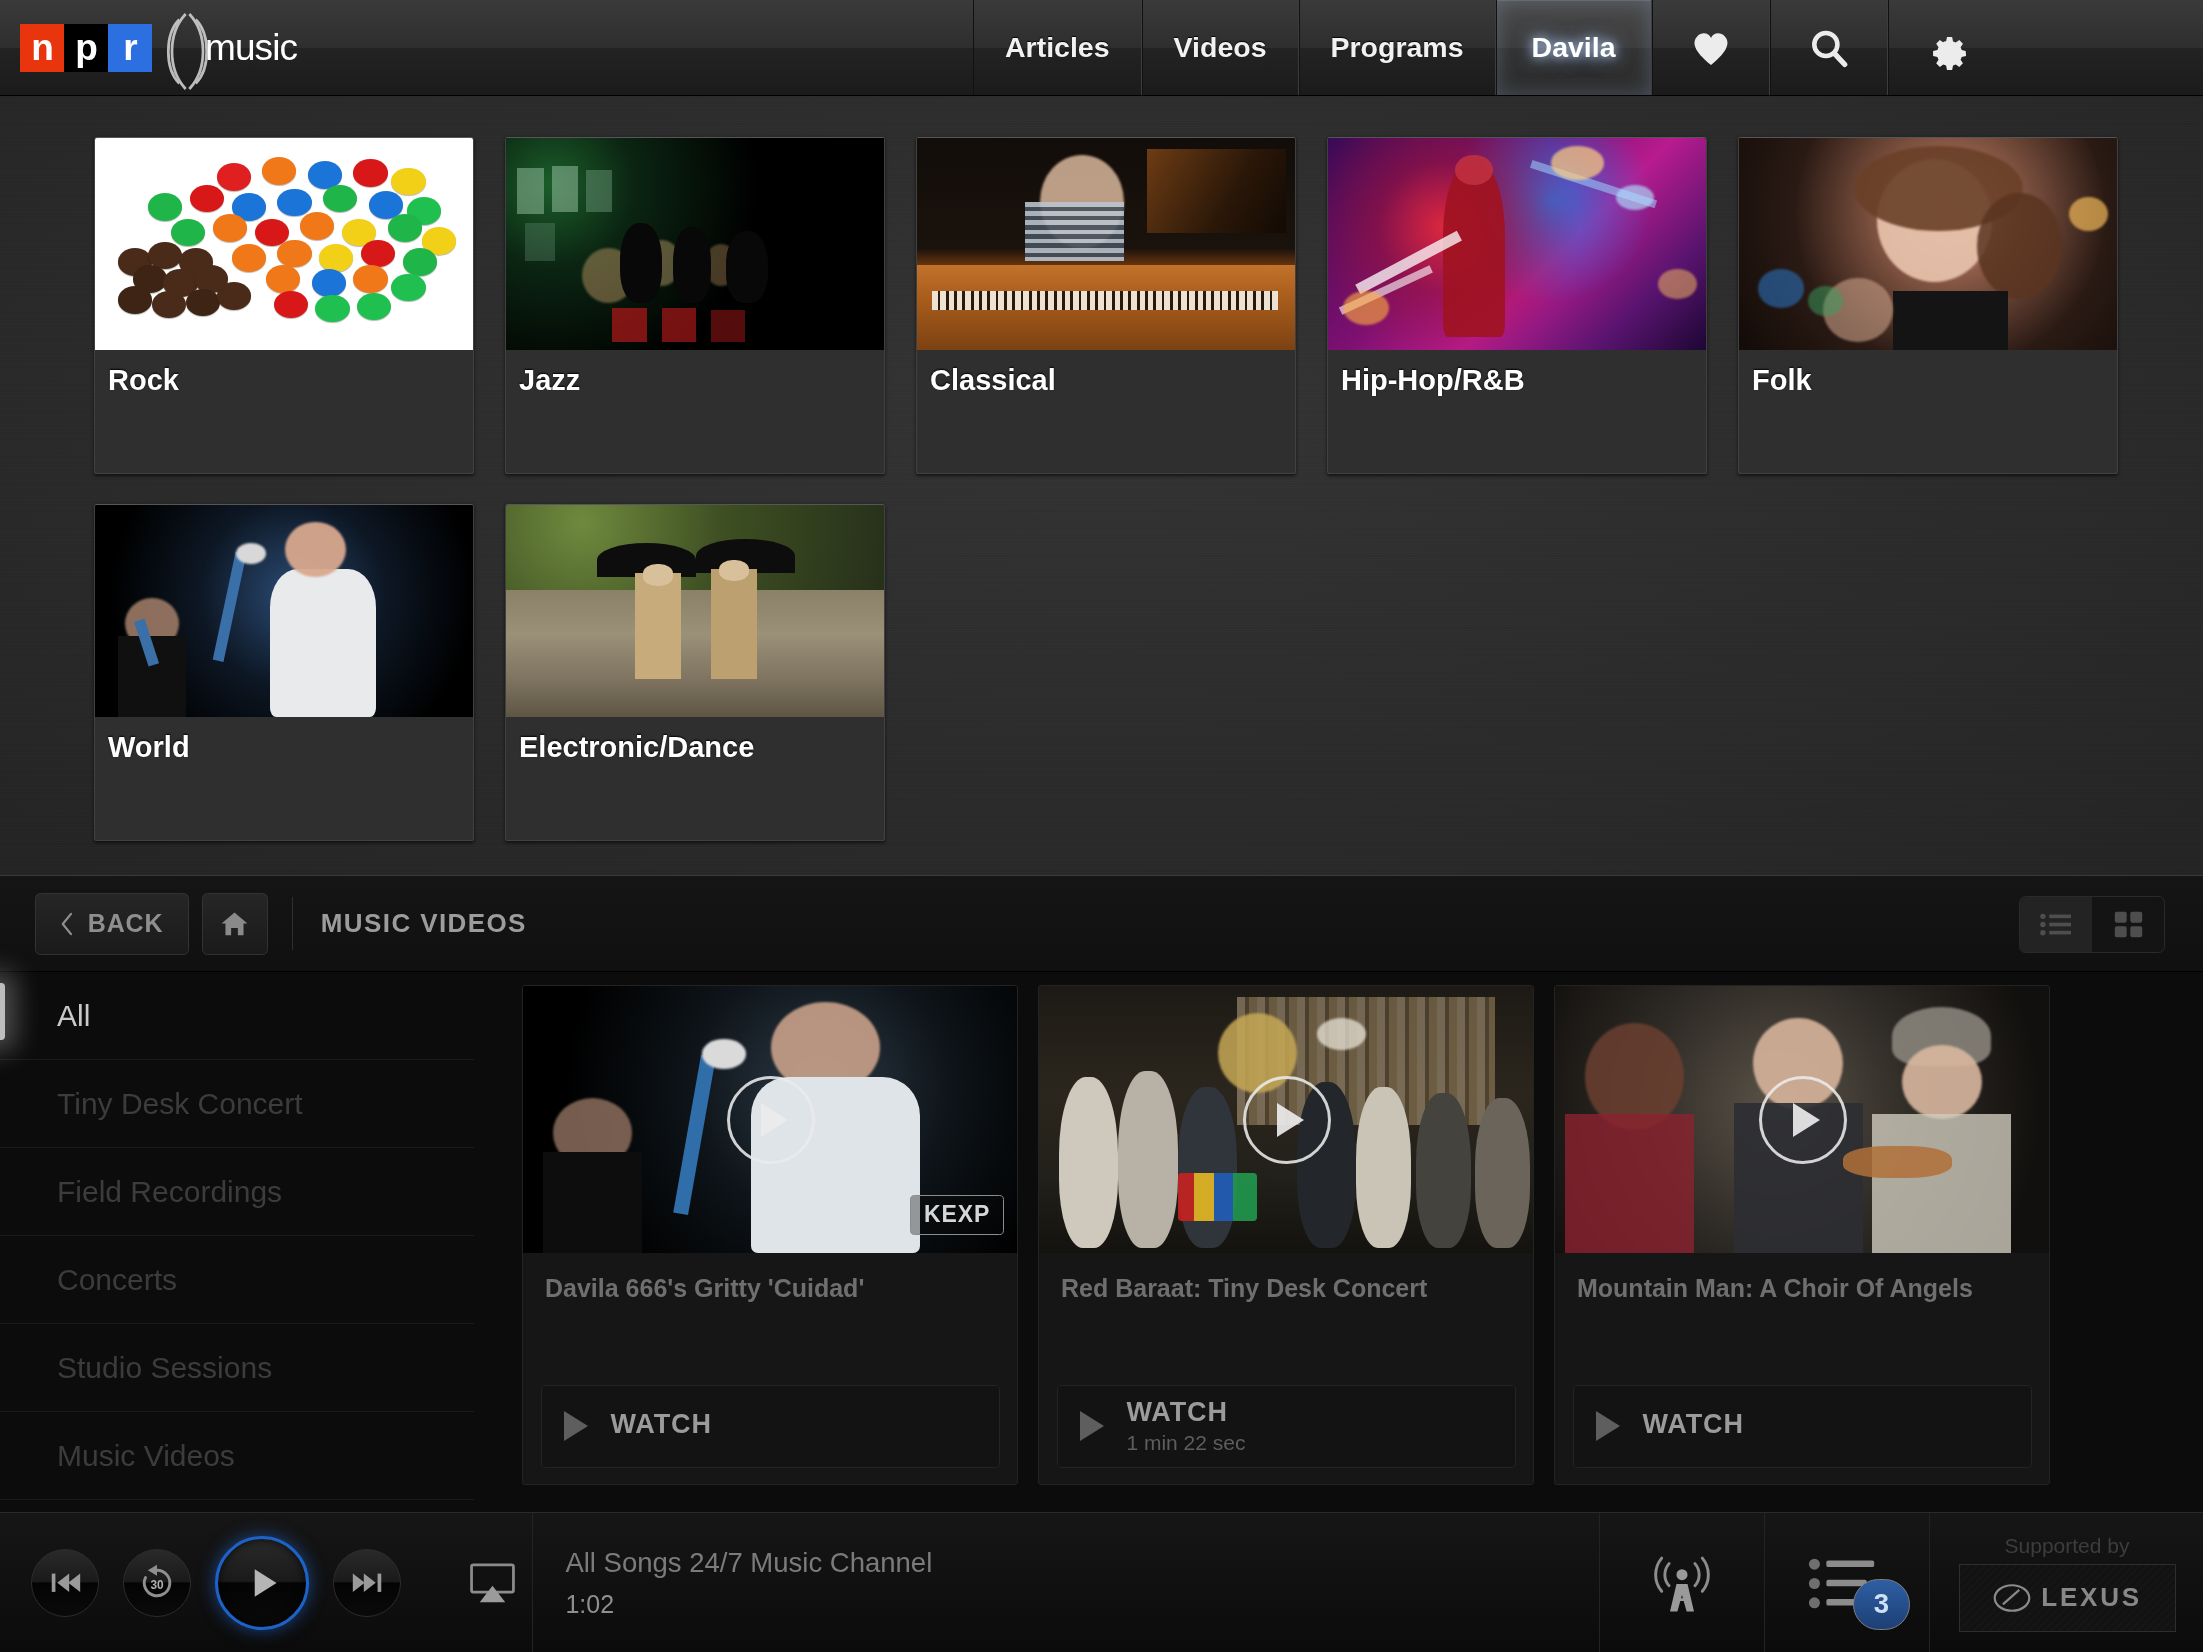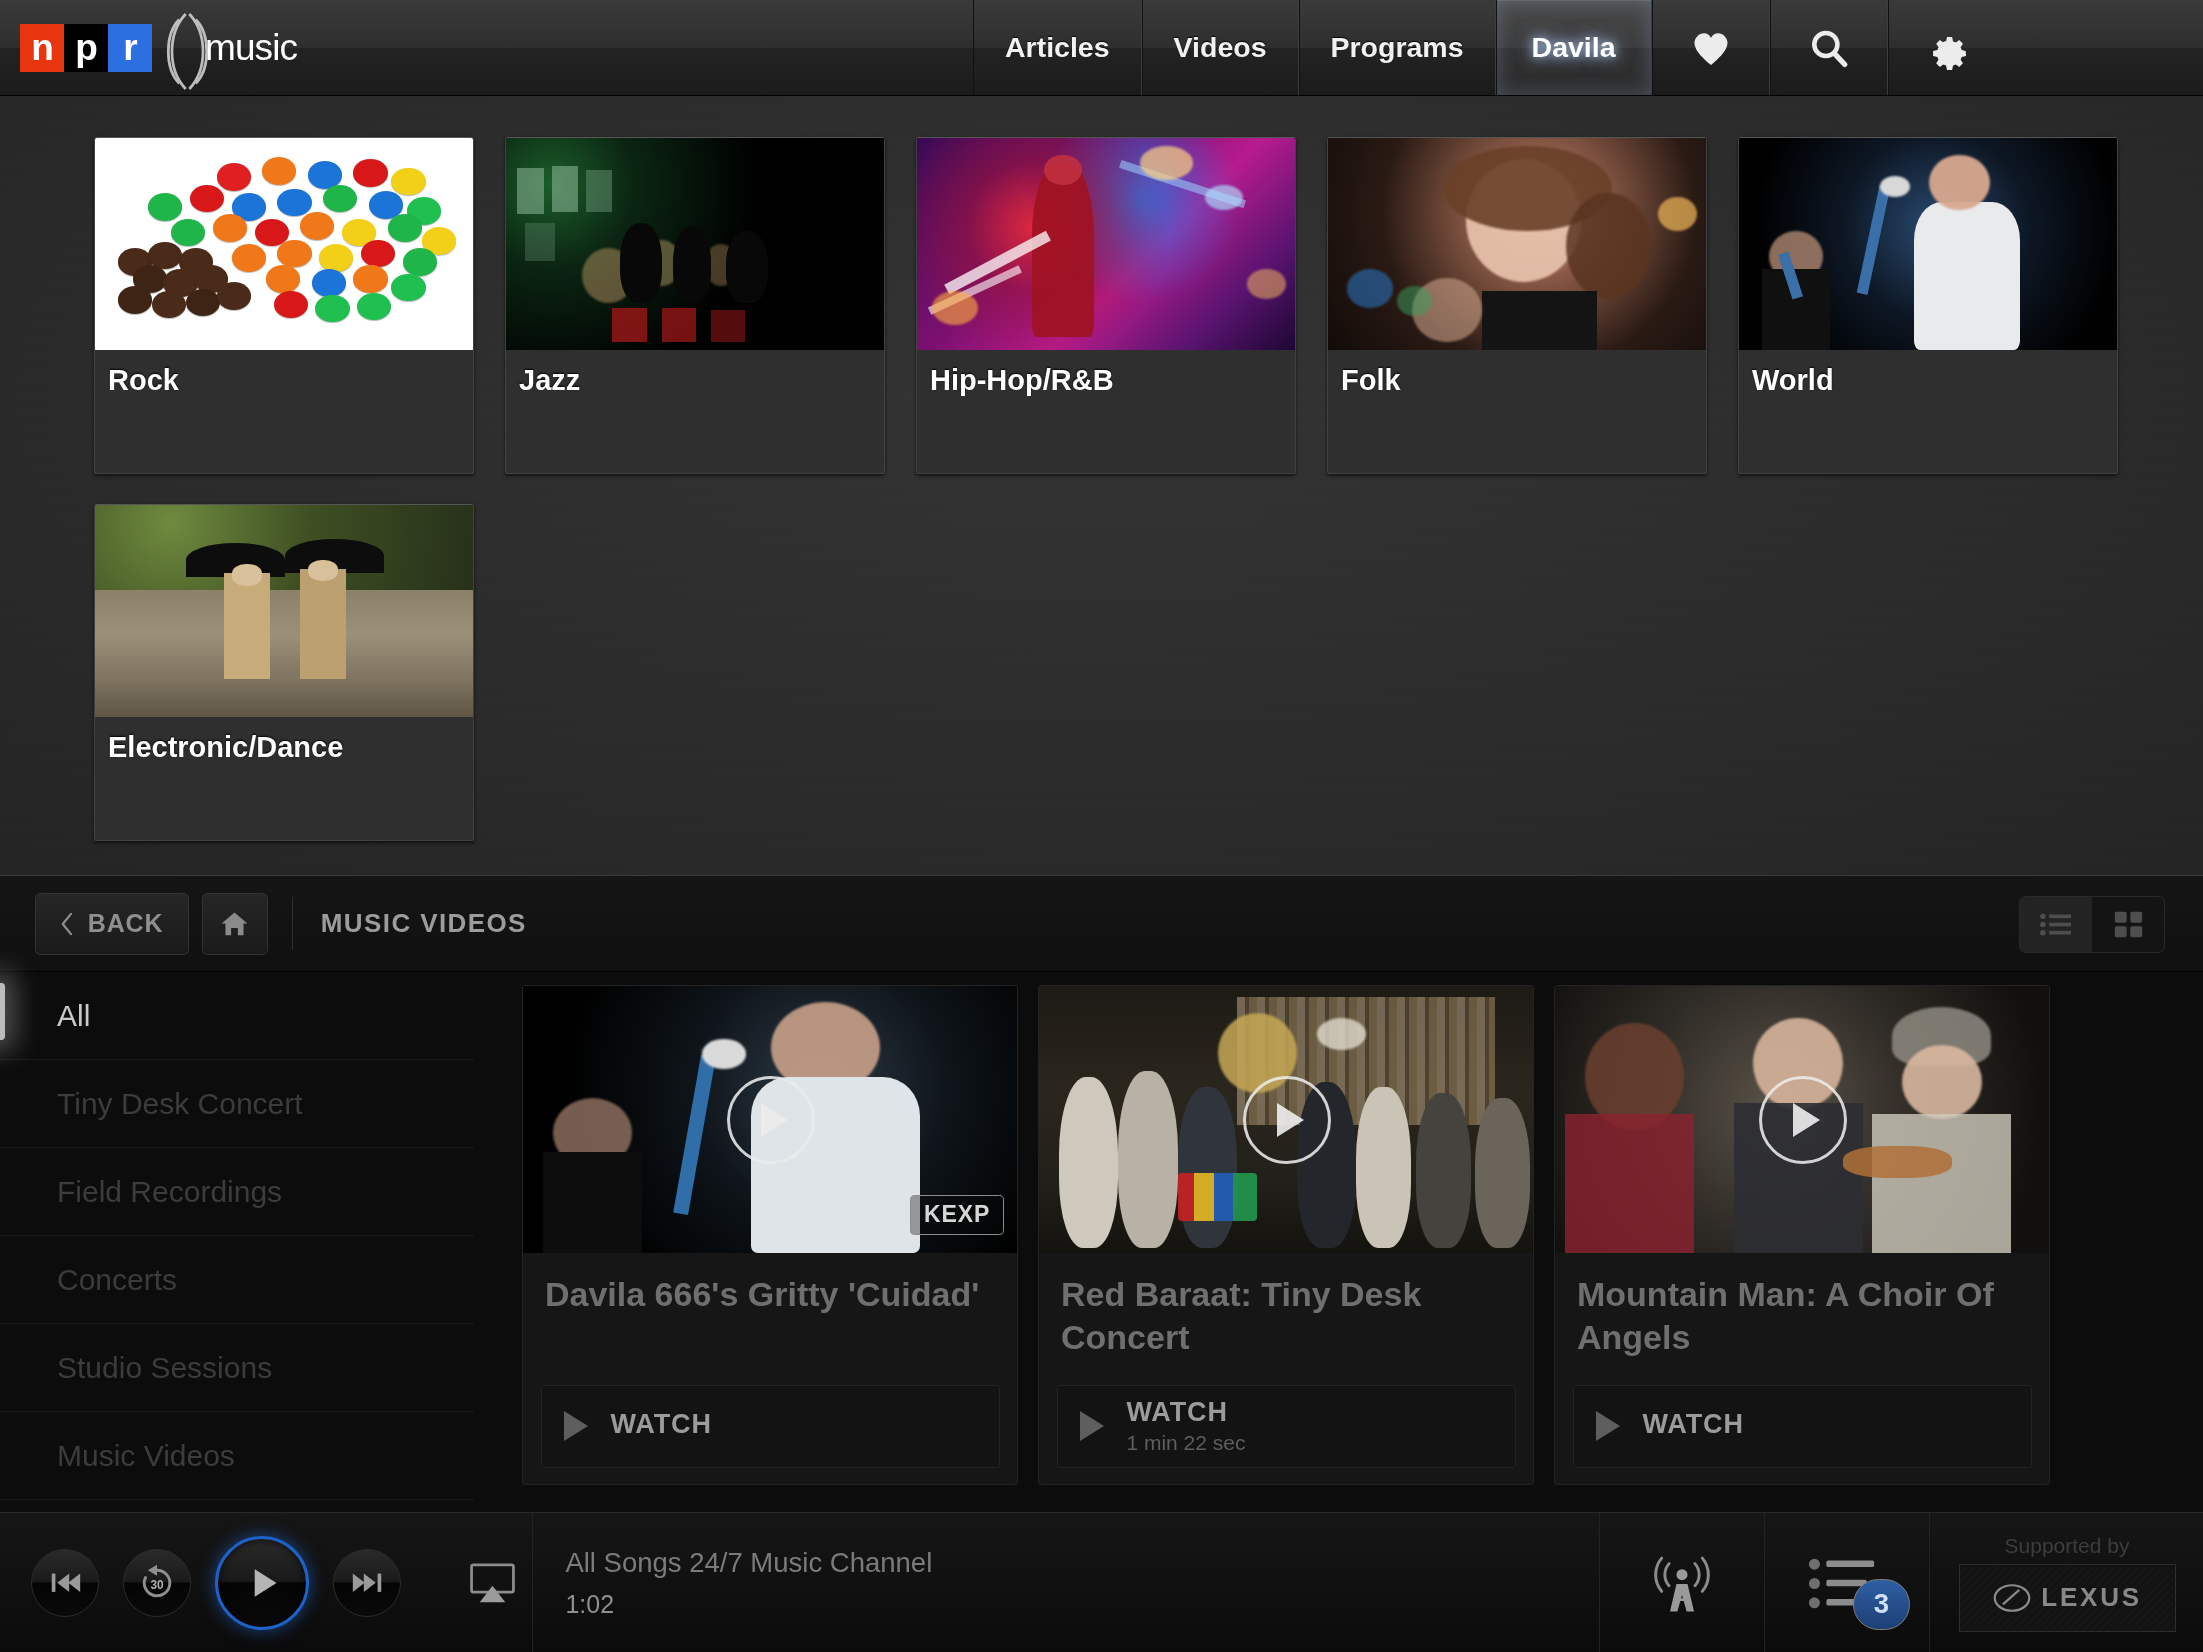--- a/index.html
+++ b/index.html
@@ -169,21 +169,21 @@
     border-top:17.4px solid transparent; border-bottom:17.4px solid transparent; margin-left:7.3px;
   }
   .badge-kexp {
     position:absolute; right:14.7px; bottom:18.4px;
     border:0.9px solid #8d8d8d; border-radius:4.6px; padding:5.5px 13px;
     color:#d6d6d6; font-size:23px; font-weight:bold; letter-spacing:0.9px;
     background: rgba(10,10,10,.35);
   }
   .video-title {
     position:absolute; left:22px; top:287px; width:441px;
-    font-size:34px; font-weight:bold; color:#6f6f6f; line-height:1.25;
+    font-size:25px; font-weight:bold; color:#6f6f6f; line-height:1.25;
   }
   .watch-btn {
     position:absolute; left:18.4px; bottom:16.5px; width:459px; height:83px;
     border:0.9px solid #242424; border-radius:4.6px;
     background:#131313;
     display:flex; align-items:center; padding-left:22px; gap:22px;
   }
   .watch-tri {
     width:0;height:0;border-left:24px solid #5e5e5e;
     border-top:15.6px solid transparent; border-bottom:15.6px solid transparent;
@@ -351,20 +351,36 @@
             <div class="silhouette" style="left:44%;top:42%;width:10%;height:36%;"></div>
             <div class="silhouette" style="left:58%;top:44%;width:11%;height:34%;"></div>
             <div style="position:absolute;left:28%;top:80%;width:9%;height:16%;background:#a81818;opacity:.75"></div>
             <div style="position:absolute;left:41%;top:80%;width:9%;height:16%;background:#a81818;opacity:.7"></div>
             <div style="position:absolute;left:54%;top:81%;width:9%;height:15%;background:#8e1414;opacity:.6"></div>
           </div>
         </div>
         <div class="genre-label">Jazz</div>
       </div>
 
+      <div class="genre-card bleed">
+        <div class="genre-thumb">
+          <div class="art art-classical">
+            <div class="blob" style="left:32%;top:8%;width:22%;height:44%;background:#d9b79c;opacity:.85"></div>
+            <div style="position:absolute;left:28%;top:30%;width:26%;height:28%;background:
+              repeating-linear-gradient(180deg,#b9c3cc 0 4.6px,#45505c 4.6px 9.2px);opacity:.9"></div>
+            <div style="position:absolute;left:0;top:60%;width:100%;height:40%;background:
+              linear-gradient(to bottom,#c2722a 0%,#a85c1c 40%,#7c4212 100%)"></div>
+            <div style="position:absolute;left:4%;top:72%;width:90%;height:9%;background:
+              repeating-linear-gradient(90deg,#f5f0e6 0 5.5px,#1a1208 5.5px 8.3px);opacity:.9"></div>
+            <div style="position:absolute;left:60%;top:5%;width:36%;height:40%;background:
+              linear-gradient(120deg,#6d3c14 0%,#2a1708 60%,#120a04 100%)"></div>
+          </div>
+        </div>
+        <div class="genre-label">Classical</div>
+      </div>
 
       <div class="genre-card bleed">
         <div class="genre-thumb">
           <div class="art art-hiphop">
             <div style="position:absolute;left:30%;top:12%;width:16%;height:82%;background:#a01222;opacity:.92;border-radius:42% 42% 8% 8%"></div>
             <div style="position:absolute;left:33%;top:8%;width:10%;height:14%;background:#c03040;opacity:.9;border-radius:50%"></div>
             <div style="position:absolute;left:6%;top:56%;width:30%;height:5%;background:#fff;opacity:.75;transform:rotate(-28deg)"></div>
             <div style="position:absolute;left:2%;top:70%;width:26%;height:4%;background:#fff;opacity:.6;transform:rotate(-25deg)"></div>
             <div style="position:absolute;left:52%;top:20%;width:34%;height:4%;background:#9fd2ff;opacity:.55;transform:rotate(18deg)"></div>
             <div class="blob" style="left:58%;top:4%;width:14%;height:16%;background:#ffd080;opacity:.7"></div>

